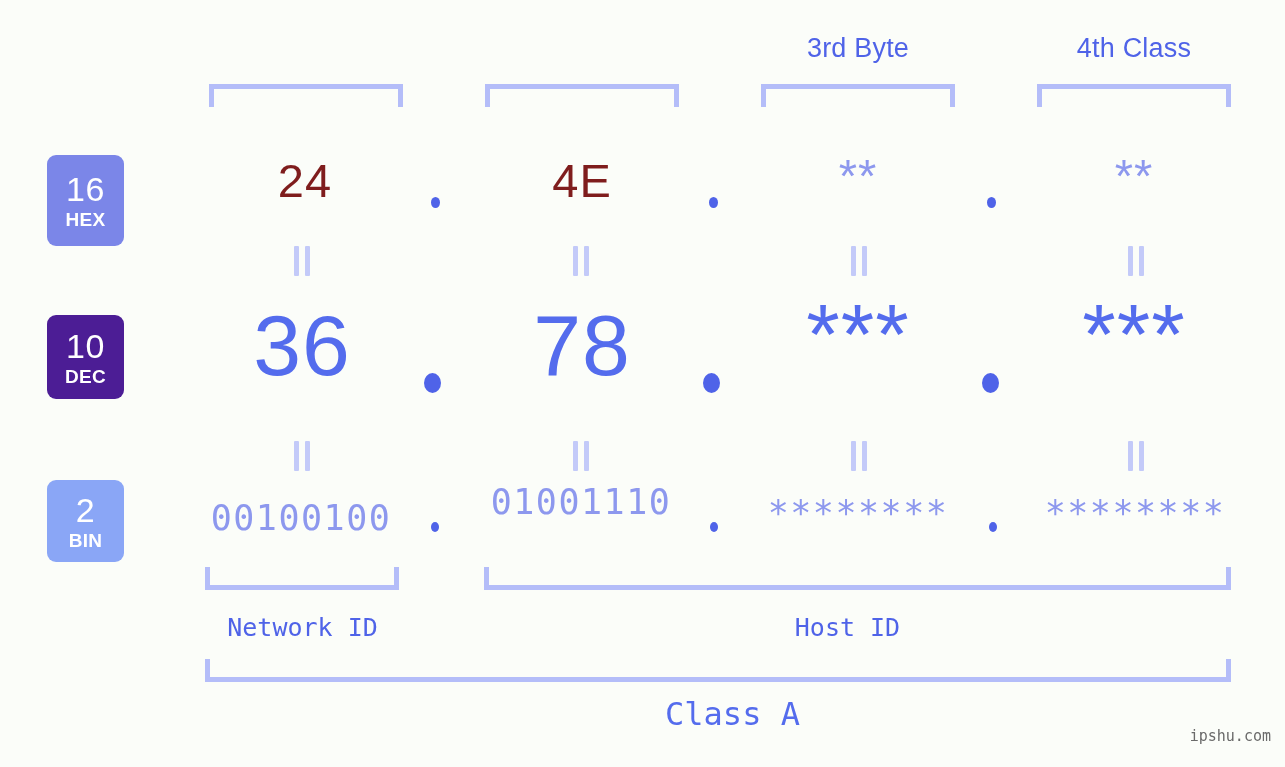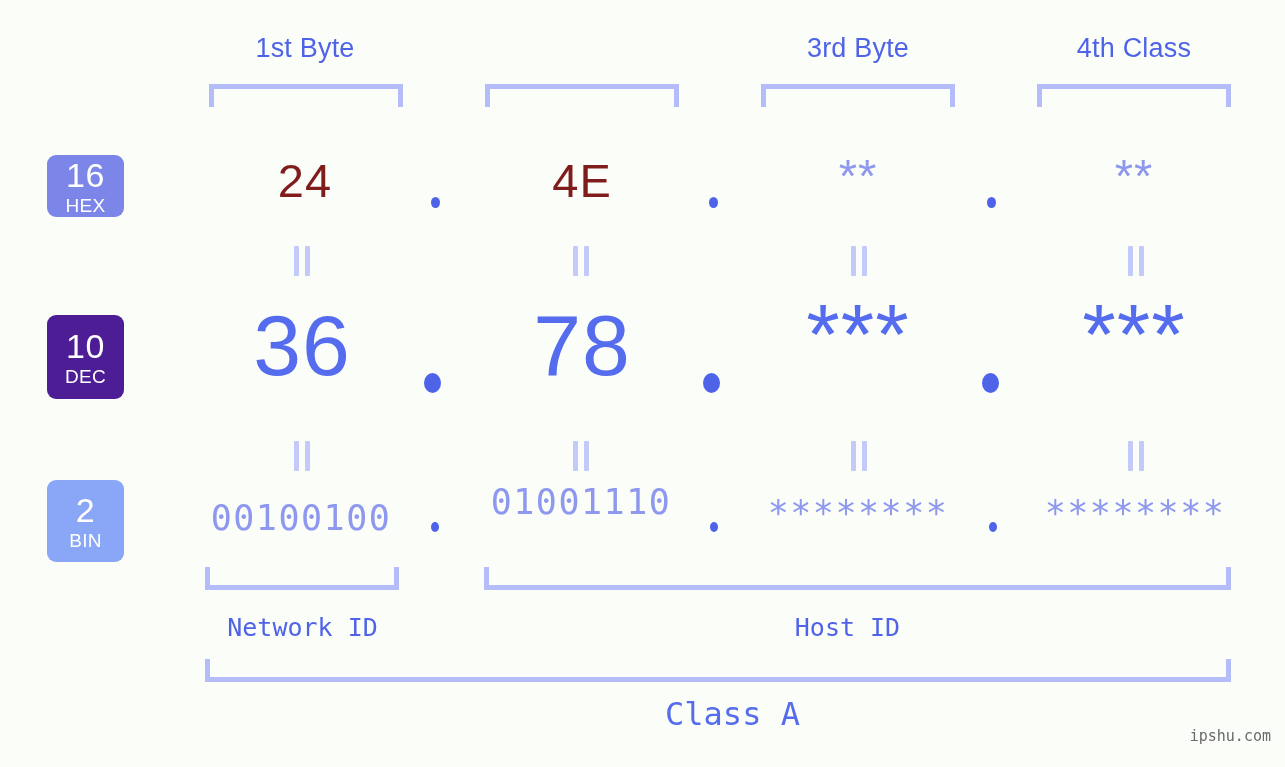--- a/index.html
+++ b/index.html
@@ -64,21 +64,21 @@
     color:#ffffff;
     text-align:center;
     display:flex;
     flex-direction:column;
     align-items:center;
     justify-content:center;
     line-height:1;
     box-sizing:border-box;
   }
   .badge .num{font-size:34px;font-weight:400;letter-spacing:.5px;}
-  .badge .abbr{font-size:19px;font-weight:400;margin-top:4px;letter-spacing:.3px;}
+  .badge .abbr{font-size:19px;font-weight:700;margin-top:4px;letter-spacing:.3px;}
 
   
   .cell{
     position:absolute;
     width:260px;
     text-align:center;
     white-space:nowrap;
   }
   .hex-row .cell{
     font-size:47px;
@@ -149,30 +149,29 @@
     font-size:15px;
     color:#6a6a6a;
     white-space:nowrap;
   }
 </style>
 </head>
 <body>
 
 <div class="stage">
 
-  <div class="byte-label" style="left:185px;">1st Byte</div>
   <div class="byte-label" style="left:738px;">3rd Byte</div>
   <div class="byte-label" style="left:1014px;">4th Class</div>
 
   <div class="bracket" style="left:209px;top:84px;width:194px;"></div>
   <div class="bracket" style="left:485px;top:84px;width:194px;"></div>
   <div class="bracket" style="left:761px;top:84px;width:194px;"></div>
   <div class="bracket" style="left:1037px;top:84px;width:194px;"></div>
 
-  <div class="badge" style="top:155px;height:62px;background:#7b86e8;">
+  <div class="badge" style="top:155px;height:91px;background:#7b86e8;">
     <span class="num">16</span>
     <span class="abbr">HEX</span>
   </div>
 
   <div class="hex-row">
     <div class="cell" style="left:175px;top:153px;">24</div>
     <div class="cell" style="left:452px;top:153px;">4E</div>
     <div class="cell star" style="left:728px;top:148px;">**</div>
     <div class="cell star" style="left:1004px;top:148px;">**</div>
 

